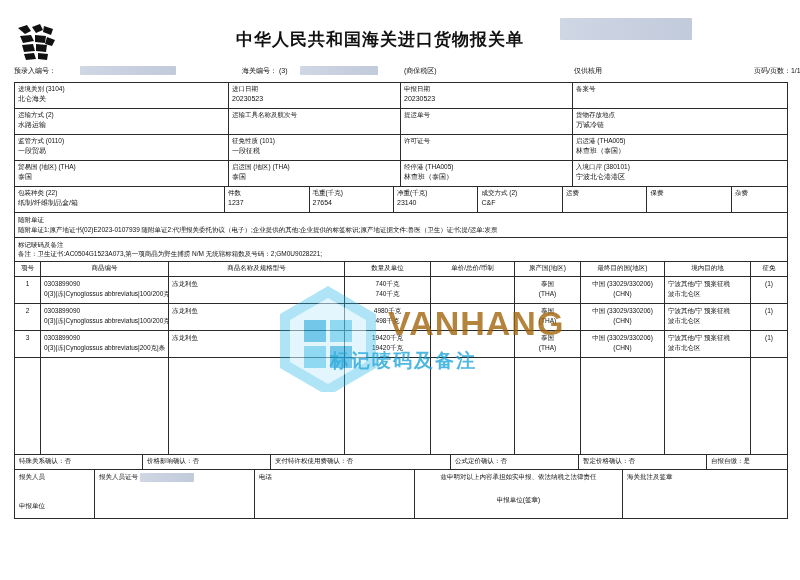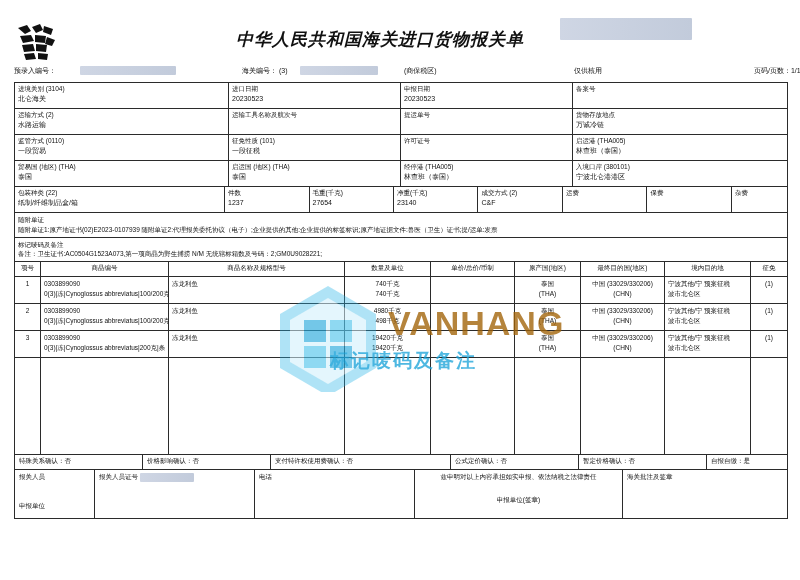--- a/index.html
+++ b/index.html
@@ -13,21 +13,20 @@
     overflow:hidden;
   }
   .page{position:absolute;left:0;top:0;width:800px;height:580px;}
 
   
   .logo{position:absolute;left:14px;top:22px;width:44px;height:40px;}
   .title{
     position:absolute;left:150px;top:28px;width:460px;
     text-align:center;font-size:17px;font-weight:bold;letter-spacing:1px;
     font-family:"DejaVu Sans","Liberation Sans",sans-serif;
-    font-style:italic;
   }
   .redact{background:linear-gradient(90deg,#cfd6e4,#c2cbdb);border-radius:1px;display:inline-block;}
   .redact-head{position:absolute;left:560px;top:18px;width:132px;height:22px;}
 
   
   .toprow{position:absolute;left:14px;top:66px;width:772px;height:14px;font-size:7px;}
   .toprow > div{position:absolute;top:0;white-space:nowrap;}
   .tr-l1{left:0;}
   .tr-r1{left:66px;width:96px;height:9px;top:2px;}
   .tr-l2{left:228px;}

